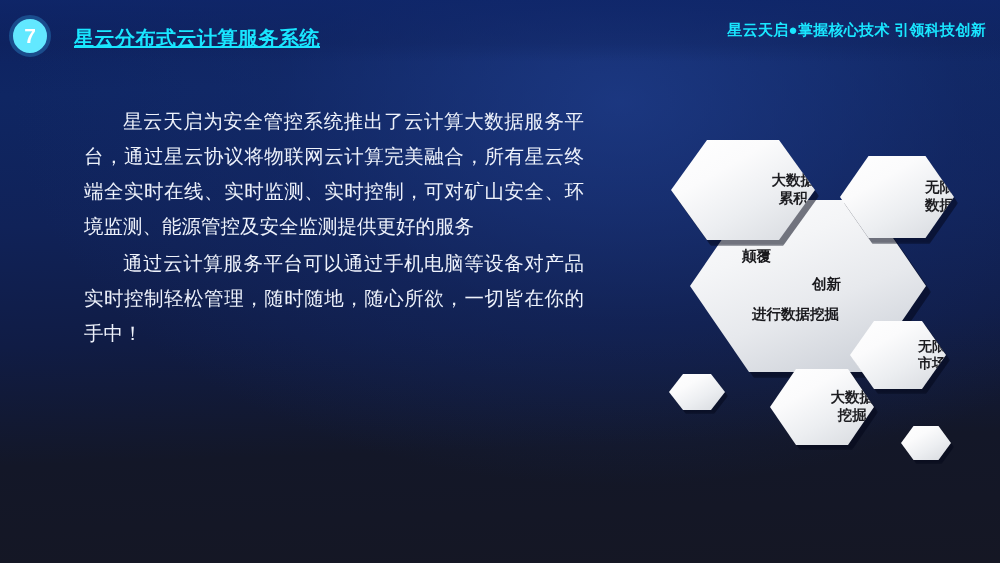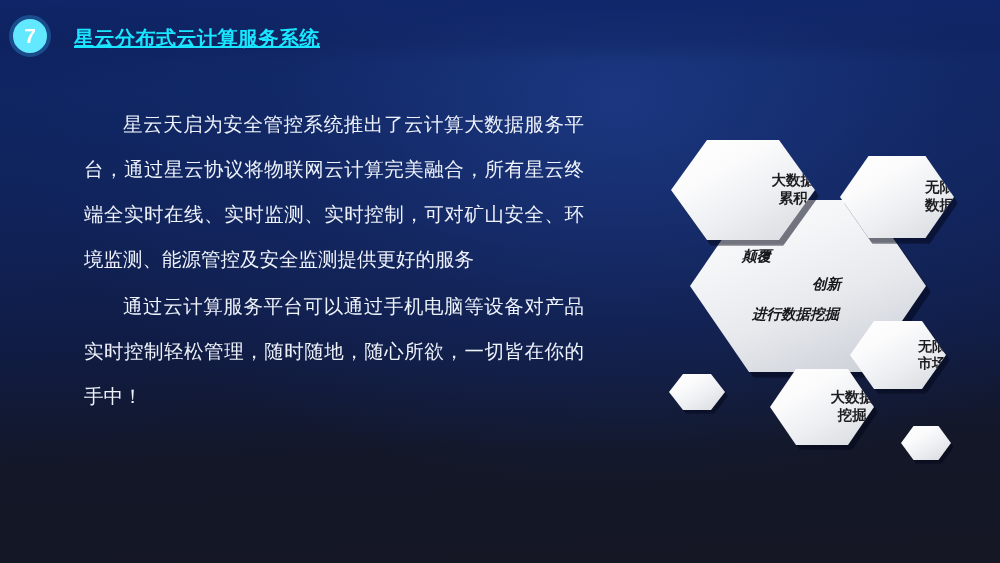--- a/index.html
+++ b/index.html
@@ -63,23 +63,23 @@
     letter-spacing: 0.3px;
     white-space: nowrap;
   }
 
   
   .body-text {
     position: absolute;
     left: 84px; top: 104px;
     width: 500px;
     color: #eef2fb;
-    font-family: Liberation Mono, monospace;
+    font-family: Liberation Serif, serif;
     font-size: 19.5px;
-    line-height: 45px;
+    line-height: 35px;
     text-align: justify;
   }
   .body-text p {
     margin: 0 0 2px 0;
     text-indent: 2em;
   }
 
   
   .hex-cluster {
     position: absolute;
@@ -105,21 +105,20 @@
     clip-path: polygon(25% 0%, 75% 0%, 100% 50%, 75% 100%, 25% 100%, 0% 50%);
     background: rgba(3,8,26,0.55);
     filter: blur(1px);
   }
 
   
   #hex-center-shadow { left: 55px; top: 96px; width: 236px; height: 172px; }
   #hex-center {
     left: 50px; top: 90px; width: 236px; height: 172px;
     background: linear-gradient(158deg, #fdfdfe 0%, #f4f5f7 30%, #e7e9ed 58%, #cfd3da 88%, #c3c7cf 100%);
-    font-style: italic;
   }
   #hex-center .ctext { position: absolute; font-weight: bold; color: #18181c; font-size: 14.5px; }
   #hex-center .c1 { left: 52px; top: 48px; }
   #hex-center .c2 { left: 122px; top: 76px; }
   #hex-center .c3 { left: 62px; top: 106px; }
 
   
   #hex-tl-shadow { left: 35px; top: 36px; width: 144px; height: 100px; }
   #hex-tl { left: 31px; top: 30px; width: 144px; height: 100px; font-size: 14.5px; }
 
@@ -144,20 +143,21 @@
 </head>
 <body>
 
 <div class="slide">
 
   <div class="header">
     <div class="badge">
       <span>7</span>
     </div>
     <div class="header-title">星云分布式云计算服务系统</div>
+    <div class="header-tagline">星云天启●掌握核心技术 引领科技创新</div>
   </div>
 
   <div class="body-text">
     <p>星云天启为安全管控系统推出了云计算大数据服务平台，通过星云协议将物联网云计算完美融合，所有星云终端全实时在线、实时监测、实时控制，可对矿山安全、环境监测、能源管控及安全监测提供更好的服务</p>
     <p>通过云计算服务平台可以通过手机电脑等设备对产品实时控制轻松管理，随时随地，随心所欲，一切皆在你的手中！</p>
   </div>
 
   <div class="hex-cluster">
 
     <div class="hex-shadow" id="hex-d1-shadow"></div>

